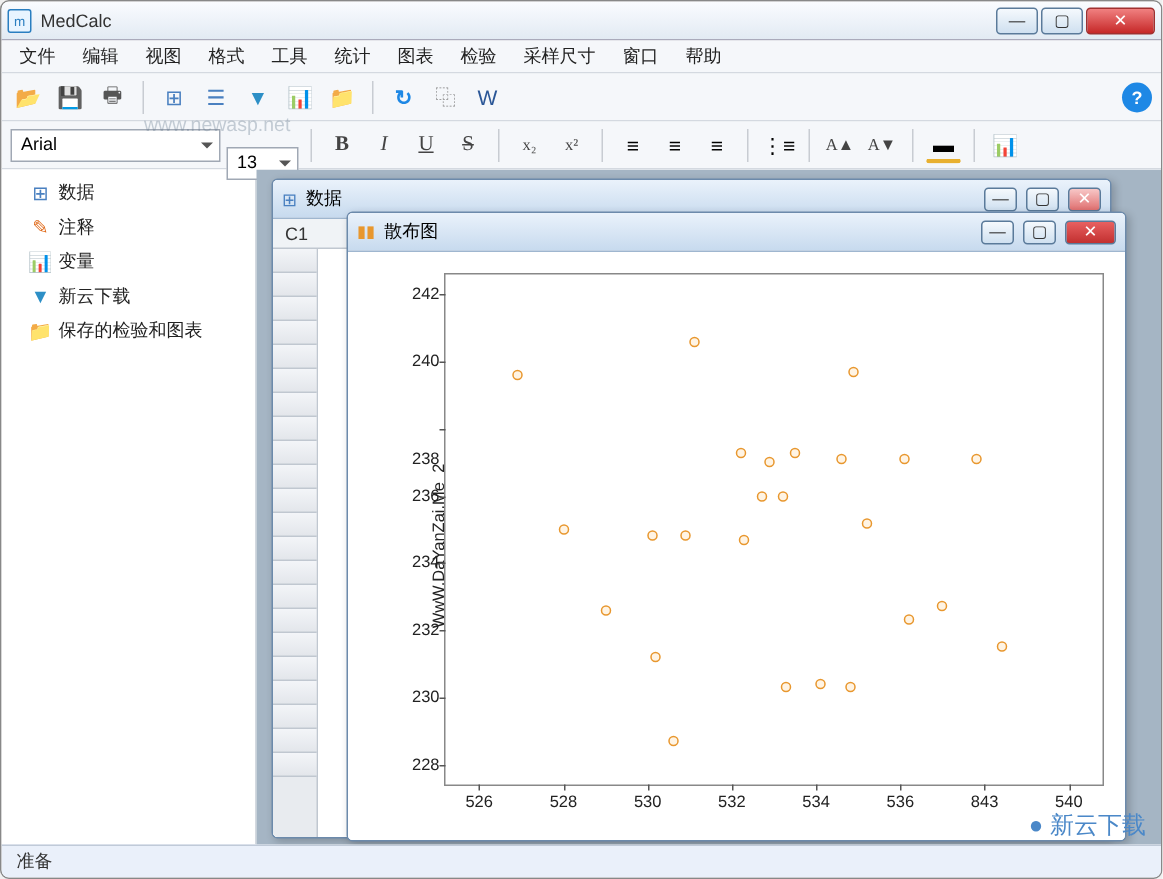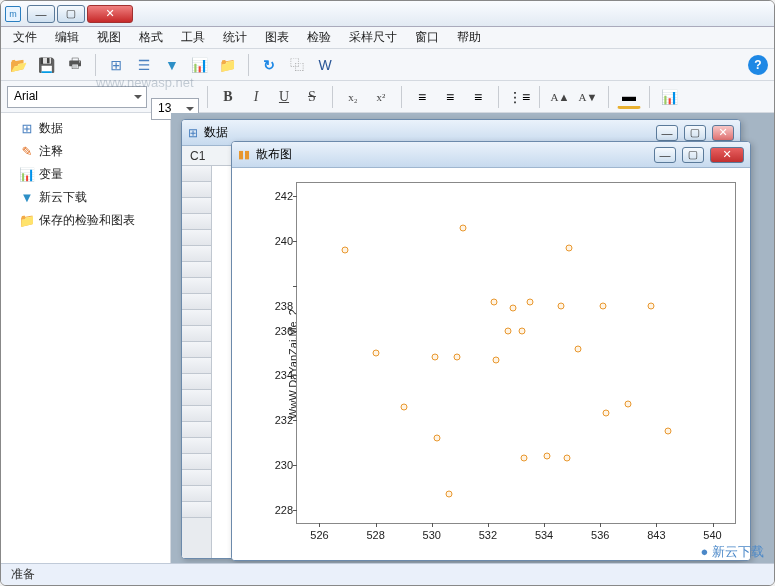--- a/index.html
+++ b/index.html
@@ -126,32 +126,33 @@
 .statusbar { height:22px;background:#eaf0fa;border-top:1px solid #c0cad8;display:flex;align-items:center;padding:0 10px;font-size:12px;color:#333; }
 .watermark {
   position:absolute;left:90px;top:40px;font-size:28px;font-weight:bold;
   color:rgba(60,140,220,.25);pointer-events:none;letter-spacing:2px;
 }
 .watermark-sub {
   position:absolute;left:95px;top:74px;font-size:13px;color:rgba(100,120,140,.35);
   pointer-events:none;
 }
 .corner-brand {
-  position:absolute;right:10px;bottom:24px;font-size:13px;color:#4b88c8;
+  position:absolute;right:10px;bottom:24px;font-size:16px;color:#4b88c8;
   display:flex;align-items:center;gap:4px;pointer-events:none;
 }
 .fmt-btn { min-width:22px;height:22px;display:flex;align-items:center;justify-content:center;font-family:"Times New Roman",serif;font-size:14px;color:#444; }
 </style>
 </head>
 <body>
 
 <div class="main-window">
 
   <div class="titlebar">
     <span class="app-icon">m</span>
+    <span class="title">MedCalc</span>
     <div class="win-controls">
       <div class="win-btn min">—</div>
       <div class="win-btn max">▢</div>
       <div class="win-btn close">✕</div>
     </div>
   </div>
 
   <div class="menubar">
     <span class="menu-item">文件</span>
     <span class="menu-item">编辑</span>

